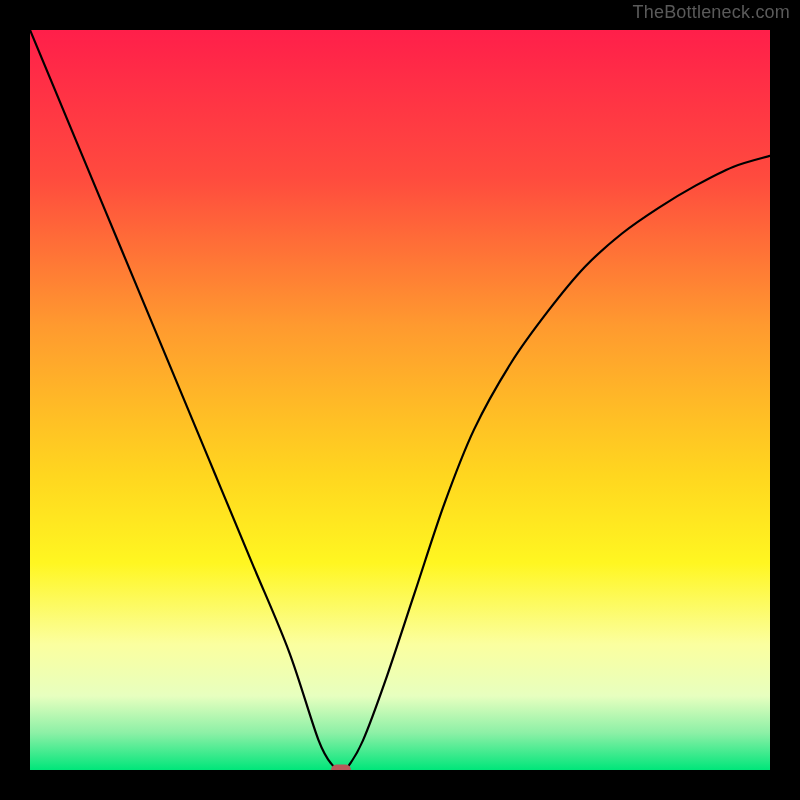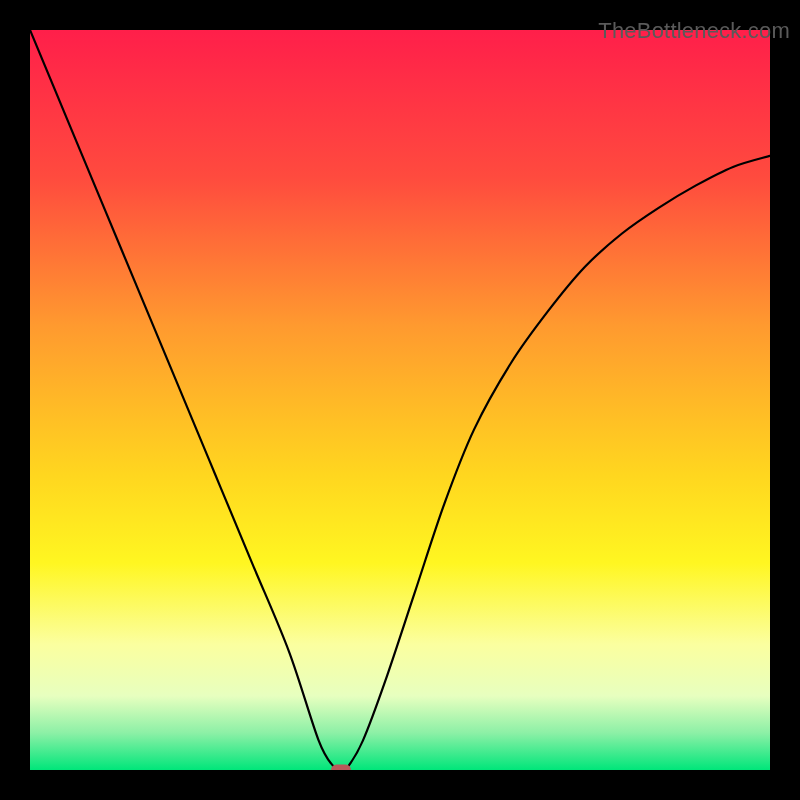--- a/index.html
+++ b/index.html
@@ -15,25 +15,24 @@
     position: relative;
     width: 800px;
     height: 800px;
     background: #000;
   }
   .watermark {
     position: absolute;
     top: 2px;
     right: 10px;
     color: #5a5a5a;
-    font-size: 22px;
+    font-size: 18px;
     letter-spacing: 0.2px;
     font-weight: 400;
     z-index: 5;
-    margin-top: 16px;
   }
   .plot-area {
     position: absolute;
     left: 30px;
     top: 30px;
     width: 740px;
     height: 740px;
     overflow: hidden;
   }
   .gradient {

